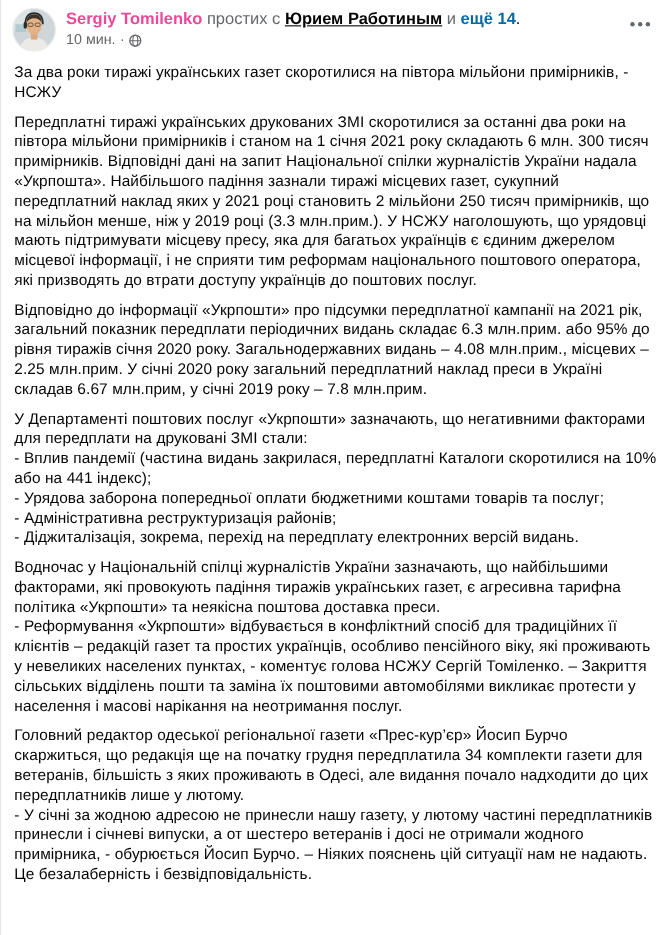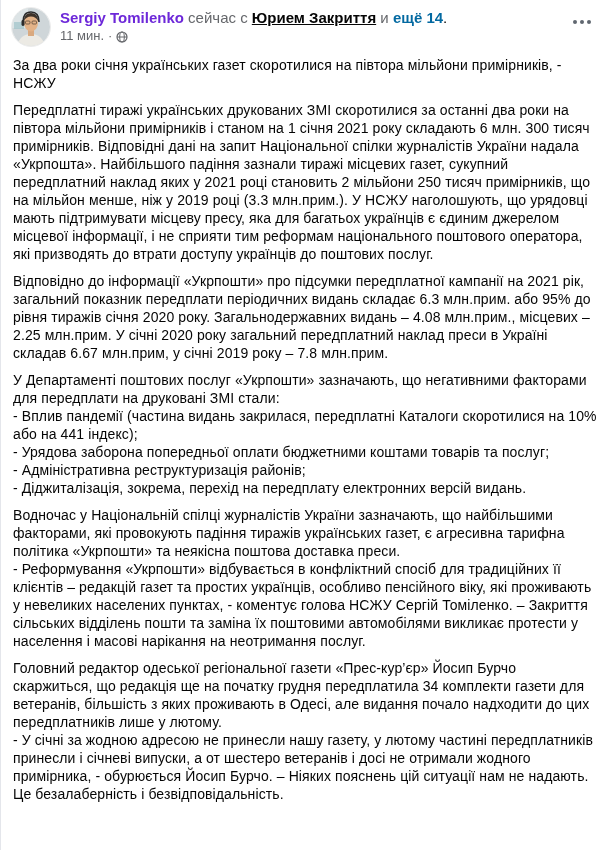--- a/index.html
+++ b/index.html
@@ -42,21 +42,21 @@
   }
   .byline {
     font-size: 15px;
     line-height: 19px;
     color: #65676b;
     white-space: nowrap;
     overflow: hidden;
   }
   .author-link {
     font-weight: 700;
-    color: #6d28d9;
+    color: #ec4899;
     text-decoration: none;
     cursor: pointer;
   }
   .tagged-link {
     font-weight: 600;
     color: #050505;
     text-decoration: underline;
     cursor: pointer;
   }
   .more-link {
@@ -134,47 +134,47 @@
         <rect x="20" y="13" width="4.5" height="3" rx="1" fill="none" stroke="#5b4a3a" stroke-width="0.8"></rect>
 
         <path d="M11 14 Q11 4 19 4 Q27 4 27 14" fill="none" stroke="#2b2b2b" stroke-width="1.6"></path>
         <rect x="9.5" y="12" width="3" height="6" rx="1.4" fill="#2b2b2b"></rect>
       </svg>
     </div>
 
     <div class="header-text">
       <div class="byline">
         <span class="author-link">Sergiy Tomilenko</span>
-        <span>сейчас с</span>
-        <span class="tagged-link">Юрием Закриття</span>
+        <span>простих с</span>
+        <span class="tagged-link">Юрием Работиным</span>
         <span>и</span> <span class="more-link">ещё 14</span><span class="plain">.</span>
       </div>
       <div class="meta">
-        <span class="timestamp">11 мин.</span>
+        <span class="timestamp">10 мин.</span>
         <span>·</span>
         <span class="globe-icon">
           <svg width="12" height="12" viewBox="0 0 12 12">
             <circle cx="6" cy="6" r="5" fill="none" stroke="#65676b" stroke-width="1.2"></circle>
             <ellipse cx="6" cy="6" rx="2.3" ry="5" fill="none" stroke="#65676b" stroke-width="1"></ellipse>
             <line x1="1" y1="6" x2="11" y2="6" stroke="#65676b" stroke-width="1"></line>
           </svg>
         </span>
       </div>
     </div>
 
     <div class="menu-button">
       <span class="dot"></span>
       <span class="dot"></span>
       <span class="dot"></span>
     </div>
 
   </div>
 
   <div class="post-body">
-      <p class="para">За два роки січня українських газет скоротилися на півтора мільйони примірників, - НСЖУ</p>
+      <p class="para">За два роки тиражі українських газет скоротилися на півтора мільйони примірників, - НСЖУ</p>
       <p class="para">Передплатні тиражі українських друкованих ЗМІ скоротилися за останні два роки на півтора мільйони примірників і станом на 1 січня 2021 року складають 6 млн. 300 тисяч примірників. Відповідні дані на запит Національної спілки журналістів України надала «Укрпошта». Найбільшого падіння зазнали тиражі місцевих газет, сукупний передплатний наклад яких у 2021 році становить 2 мільйони 250 тисяч примірників, що на мільйон менше, ніж у 2019 році (3.3 млн.прим.). У НСЖУ  наголошують, що урядовці мають підтримувати місцеву пресу, яка для багатьох українців є єдиним джерелом місцевої інформації, і не сприяти тим реформам національного поштового оператора, які призводять до втрати доступу українців до поштових послуг.</p>
       <p class="para">Відповідно до інформації «Укрпошти» про підсумки передплатної кампанії на 2021 рік, загальний показник передплати періодичних видань складає 6.3 млн.прим. або 95% до рівня тиражів січня 2020 року. Загальнодержавних видань – 4.08 млн.прим., місцевих – 2.25 млн.прим. У січні 2020 року загальний передплатний наклад преси в Україні складав 6.67 млн.прим, у січні 2019 року – 7.8 млн.прим.</p>
       <p class="para">У Департаменті поштових послуг «Укрпошти» зазначають, що негативними факторами для передплати на друковані ЗМІ стали:
 - Вплив пандемії (частина видань закрилася, передплатні Каталоги скоротилися на 10% або на 441 індекс);
 - Урядова заборона попередньої оплати бюджетними коштами товарів та послуг;
 - Адміністративна реструктуризація районів;
 - Діджиталізація, зокрема, перехід на передплату електронних версій видань.</p>
       <p class="para">Водночас у Національній спілці журналістів України зазначають, що найбільшими факторами, які  провокують падіння тиражів українських газет, є агресивна тарифна політика «Укрпошти» та неякісна  поштова доставка преси.
 - Реформування «Укрпошти» відбувається в конфліктний спосіб для традиційних її клієнтів – редакцій газет та простих українців, особливо пенсійного віку, які проживають у невеликих населених пунктах, - коментує голова НСЖУ Сергій Томіленко. – Закриття сільських відділень пошти та заміна їх поштовими автомобілями викликає протести у населення і масові нарікання на неотримання послуг.</p>
       <p class="para">Головний редактор одеської регіональної газети «Прес-кур’єр» Йосип Бурчо скаржиться, що редакція ще на початку грудня передплатила 34 комплекти газети для ветеранів, більшість з яких проживають в Одесі, але видання почало надходити до цих передплатників лише у лютому.

